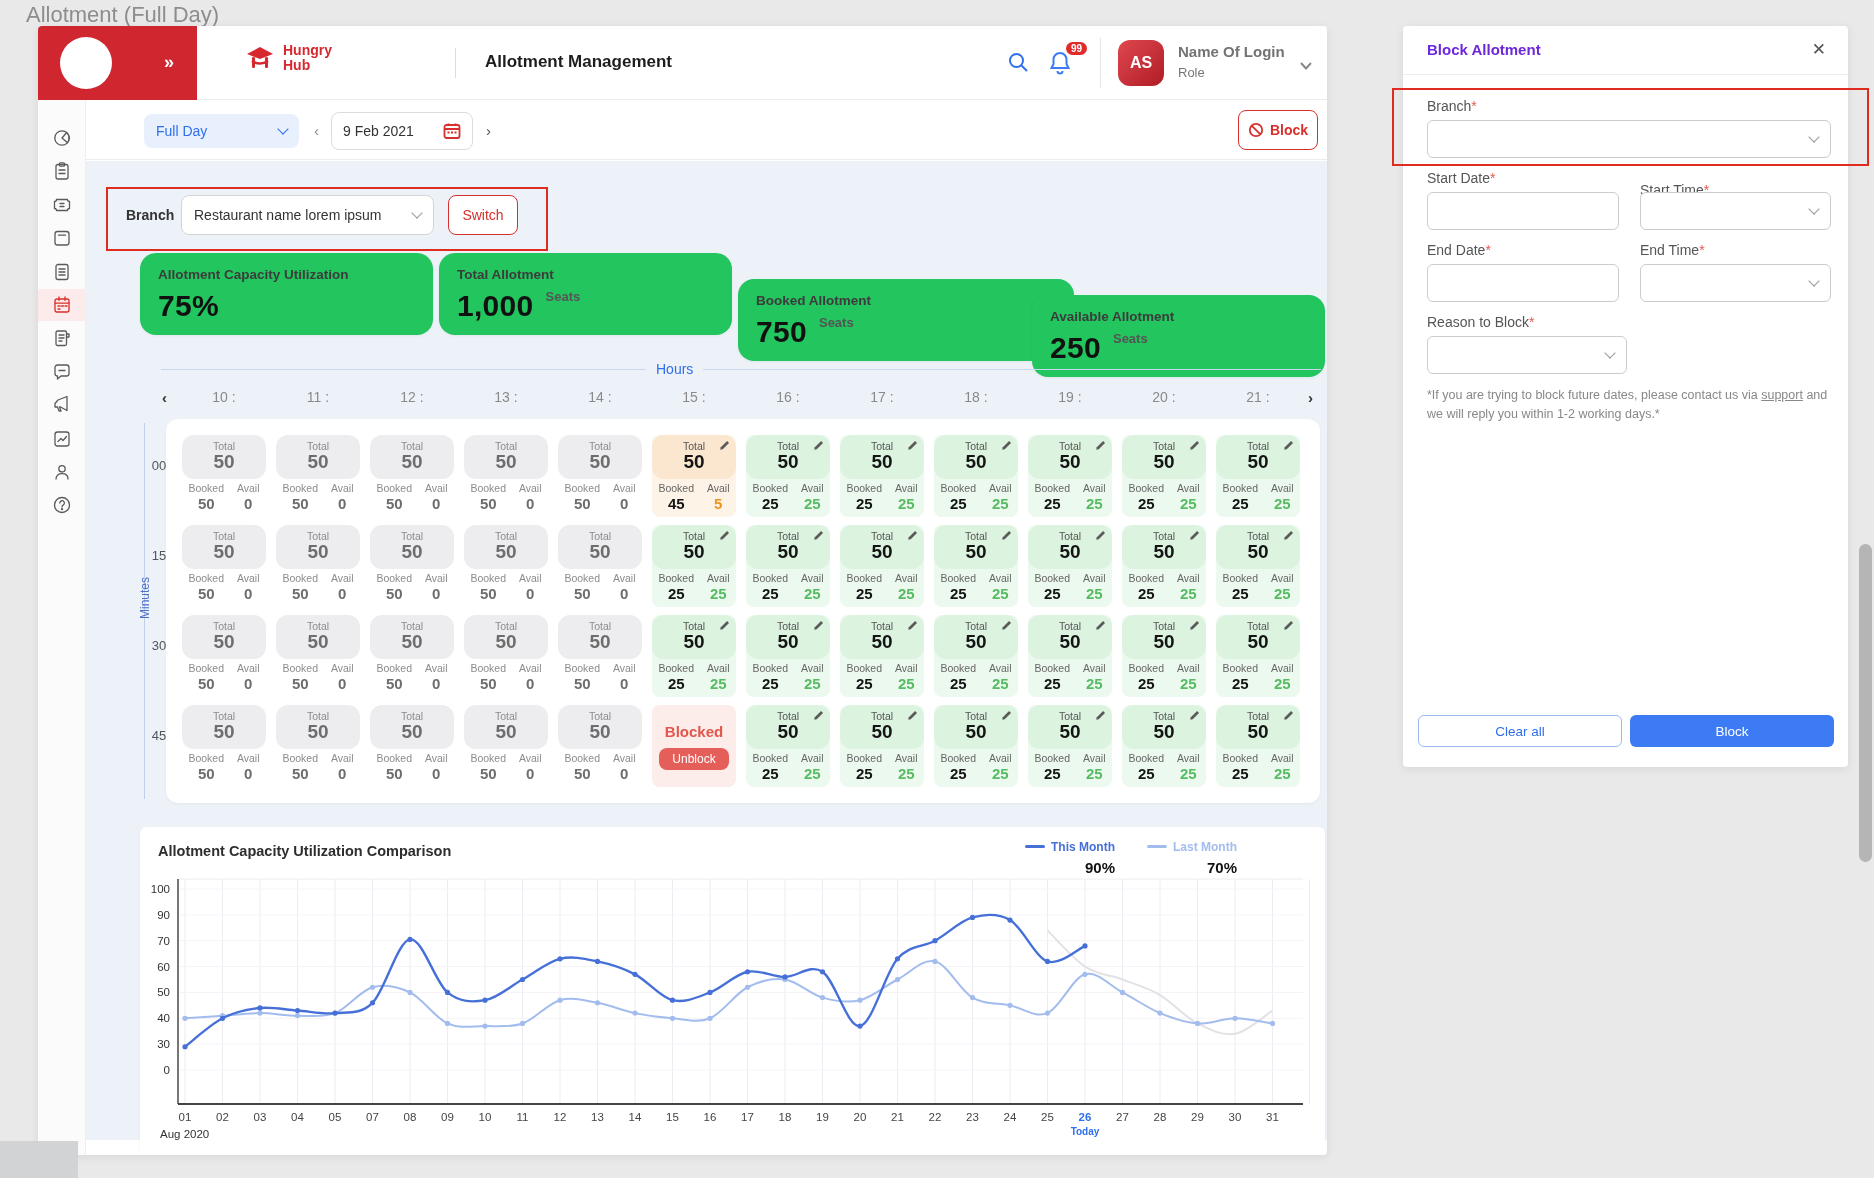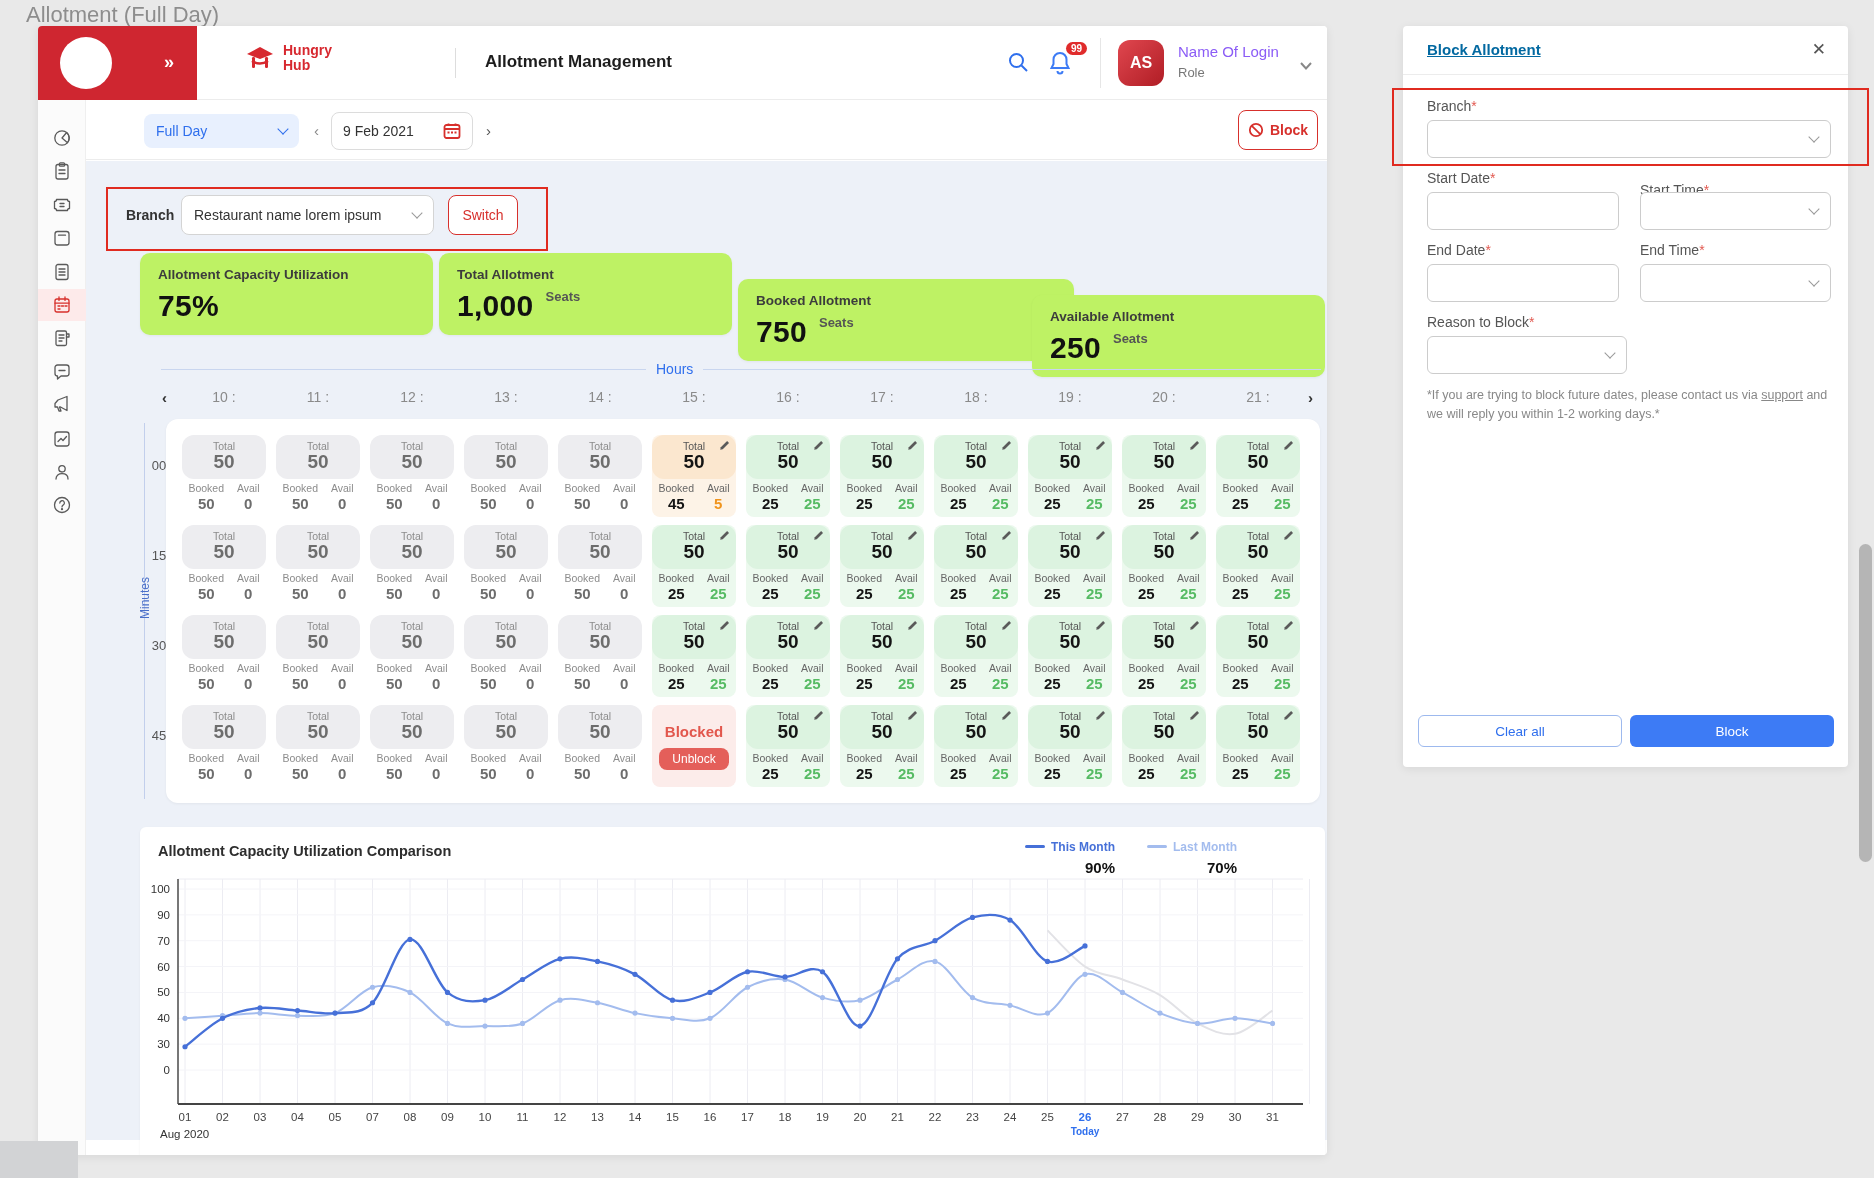--- a/index.html
+++ b/index.html
@@ -26,21 +26,21 @@
   #hdr-divider { position:absolute; left:417px; top:22px; width:1px; height:30px; background:#ddd; }
   #app-title { position:absolute; left:447px; top:26px; font-size:17px; font-weight:bold; color:#1d1d1d; }
   #hdr-search { position:absolute; left:968px; top:24px; cursor:pointer; }
   #hdr-bell { position:absolute; left:1010px; top:24px; cursor:pointer; }
   #bell-badge { position:absolute; left:1028px; top:16px; background:#e02b2b; color:#fff; font-size:10px;
     font-weight:bold; padding:1px 5px; border-radius:8px; }
   #hdr-divider2 { position:absolute; left:1062px; top:12px; width:1px; height:50px; background:#e6e6e6; }
   #avatar { position:absolute; left:1080px; top:14px; width:46px; height:46px; border-radius:12px;
     background:linear-gradient(135deg,#e0474f,#b01d25); color:#fff; font-weight:bold; font-size:16px;
     display:flex; align-items:center; justify-content:center; }
-  #user-name { position:absolute; left:1140px; top:17px; font-size:15px; font-weight:normal; color:#8b5cf6; }
+  #user-name { position:absolute; left:1140px; top:17px; font-size:15px; font-weight:bold; color:#737373; }
   #user-role { position:absolute; left:1140px; top:39px; font-size:13px; color:#777; }
   #user-caret { position:absolute; left:1262px; top:30px; }
 
   
   #sidebar { position:absolute; left:0; top:74px; width:48px; height:1055px; background:#fbfbfb;
     border-right:1px solid #efefef; }
   .sb-item { position:absolute; left:0; width:48px; height:32px; display:flex; align-items:center; justify-content:center; cursor:pointer; }
   .sb-item.active { background:#fdeaea; }
   .sb-item svg { display:block; }
 
@@ -60,21 +60,21 @@
 
   
   #branch-rect { position:absolute; left:20px; top:26px; width:442px; height:64px; border:2px solid #e02b20; }
   #branch-label { position:absolute; left:40px; top:46px; font-size:14px; font-weight:bold; color:#333; }
   #branch-select { position:absolute; left:95px; top:34px; width:253px; height:40px; background:#fff; border:1px solid #d4d4d4;
     border-radius:8px; display:flex; align-items:center; justify-content:space-between; padding:0 12px; font-size:14px; color:#333; cursor:pointer; }
   #switch-btn { position:absolute; left:362px; top:34px; width:70px; height:40px; background:#fff; border:1px solid #d7302c;
     border-radius:8px; color:#d7302c; font-size:14px; display:flex; align-items:center; justify-content:center; cursor:pointer; }
 
   
-  .stat-card { position:absolute; top:92px; height:82px; background:#bef264; border-radius:10px; box-shadow:0 1px 3px rgba(0,0,0,.05); padding:14px 18px; }
+  .stat-card { position:absolute; top:92px; height:82px; background:#22c55e; border-radius:16px; box-shadow:0 1px 3px rgba(0,0,0,.05); padding:14px 18px; }
   .stat-label { font-size:13.5px; color:#3c3c3c; font-weight:bold; }
   .stat-value-row { margin-top:7px; display:flex; align-items:flex-start; gap:12px; }
   .stat-value { font-size:30px; font-weight:bold; color:#111; letter-spacing:.3px; }
   .stat-unit { font-size:13px; color:#555; font-weight:bold; }
 
   
   #hours-divider { position:absolute; left:75px; top:208px; width:1160px; height:1px; background:#c9d6ef; }
   #hours-label { position:absolute; left:560px; top:200px; background:#edf1f8; padding:0 10px; color:#2f6fed; font-size:14px; }
 
   
@@ -123,21 +123,21 @@
   .legend-line { display:inline-block; width:20px; height:3px; border-radius:2px; vertical-align:middle; margin-right:6px; }
   .legend-name { font-size:12px; font-weight:bold; vertical-align:middle; }
   .legend-value { font-size:15px; font-weight:bold; color:#111; margin-top:4px; }
   #legend-this { right:210px; }
   #legend-last { right:88px; }
   #chart-svg { position:absolute; left:0; top:44px; }
 
   
   #panel { left:1403px; top:26px; width:445px; height:741px; background:#fff; border-radius:4px;
     box-shadow:0 2px 10px rgba(0,0,0,.08); }
-  #panel-title { position:absolute; left:24px; top:15px; color:#0369a1; font-size:15px; font-weight:bold;text-decoration:underline; }
+  #panel-title { position:absolute; left:24px; top:15px; color:#6d28d9; font-size:15px; font-weight:bold; }
   #panel-close { position:absolute; right:22px; top:13px; font-size:17px; color:#555; cursor:pointer; }
   #panel-divider { position:absolute; left:0; top:48px; width:100%; height:1px; background:#ececec; }
   .fld-label { position:absolute; font-size:14px; color:#555; }
   .req { color:#e25950; }
   .fld-input { position:absolute; height:38px; background:#fff; border:1px solid #ccc; border-radius:6px;
     font-family:inherit; font-size:14px; color:#333; padding:0 10px; }
   .fld-select { position:absolute; height:38px; background:#fff; border:1px solid #ccc; border-radius:6px;
     display:flex; align-items:center; justify-content:flex-end; padding:0 12px; cursor:pointer; }
   .chev { width:8px; height:8px; border-left:1.5px solid #999; border-bottom:1.5px solid #999;
     transform:rotate(-45deg); margin-top:-4px; }

